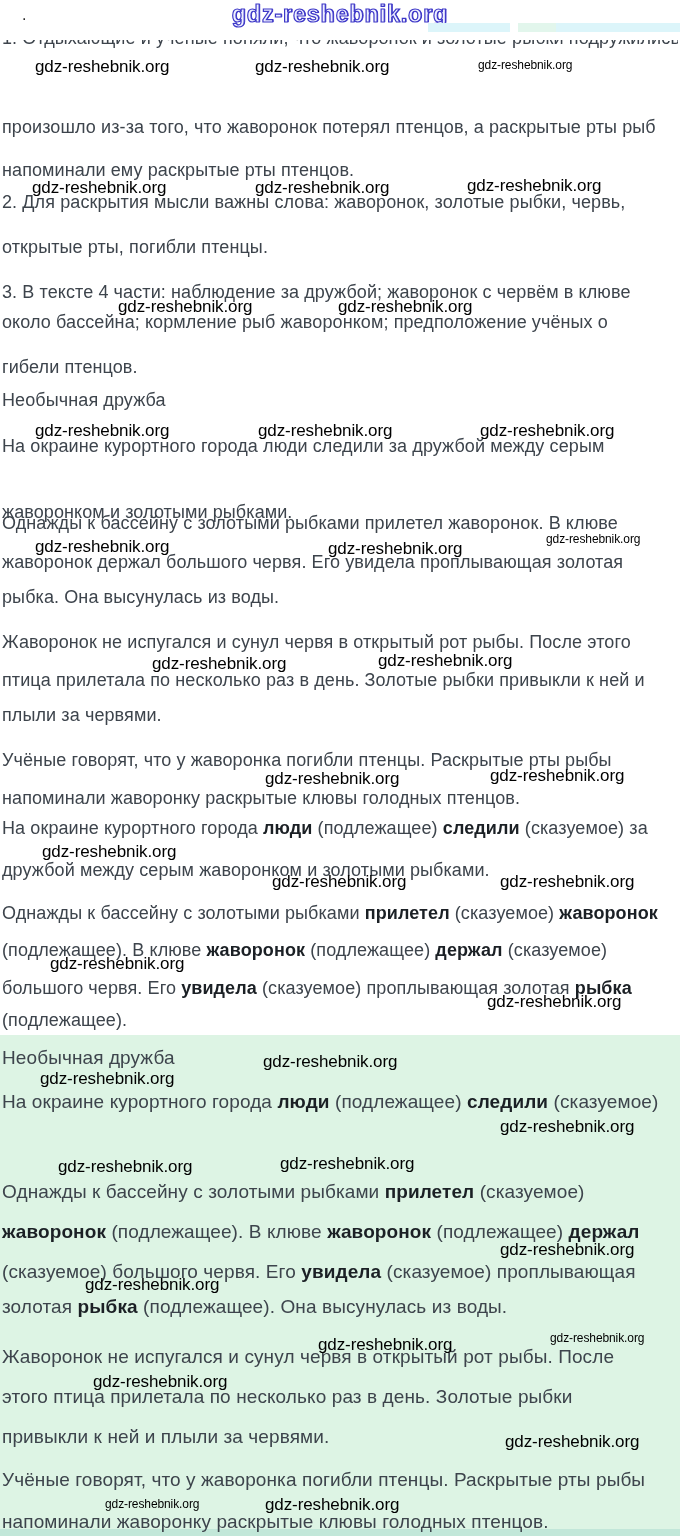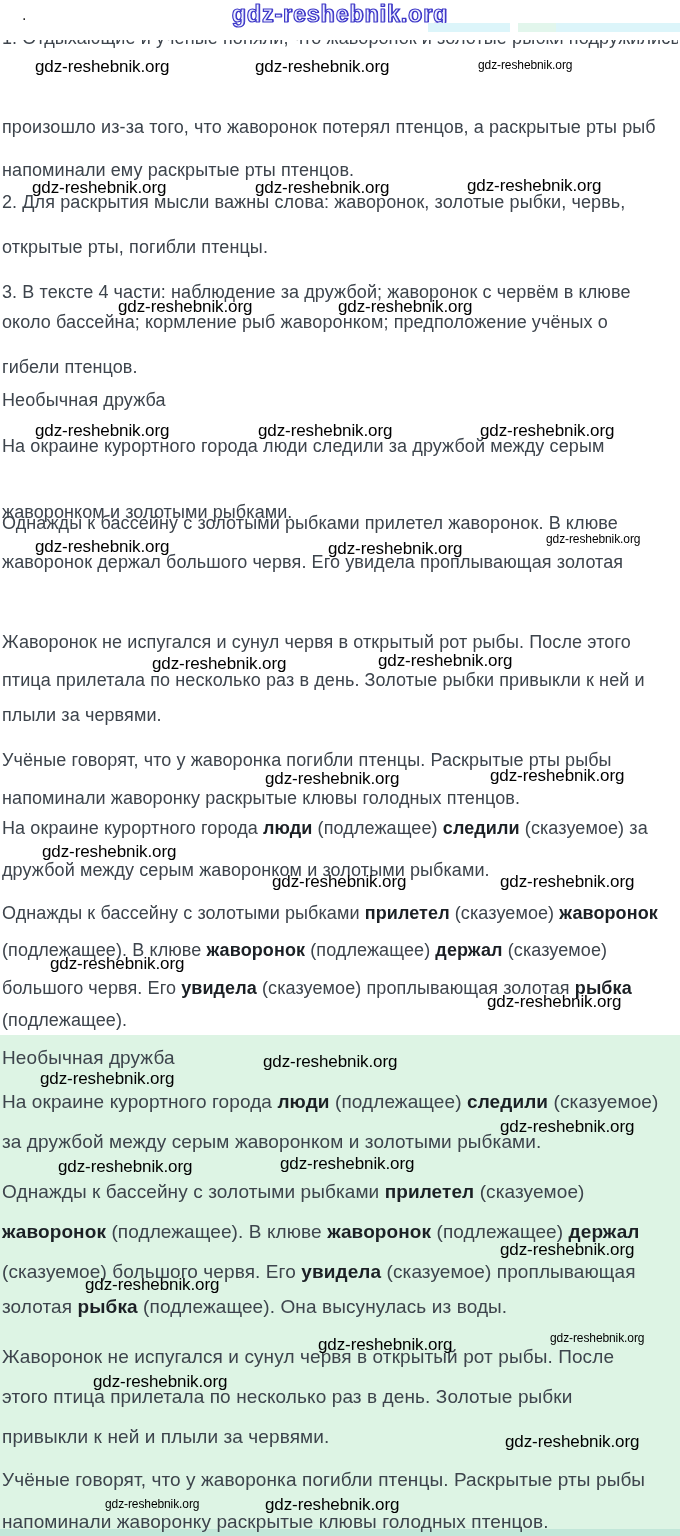--- a/index.html
+++ b/index.html
@@ -80,34 +80,34 @@
     <div class="line" style="top: 192px; left: 2px;"><span>2. Для раскрытия мысли важны слова: жаворонок, золотые рыбки, червь,</span></div>
     <div class="line" style="top: 237px; left: 2px;"><span>открытые рты, погибли птенцы.</span></div>
     <div class="line" style="top: 282px; left: 2px;"><span>3. В тексте 4 части: наблюдение за дружбой; жаворонок с червём в клюве</span></div>
     <div class="line" style="top: 312px; left: 2px;"><span>около бассейна; кормление рыб жаворонком; предположение учёных о</span></div>
     <div class="line" style="top: 357px; left: 2px;"><span>гибели птенцов.</span></div>
     <div class="line" style="top: 390px; left: 2px;"><span>Необычная дружба</span></div>
     <div class="line" style="top: 436px; left: 2px;"><span>На окраине курортного города люди следили за дружбой между серым</span></div>
     <div class="line" style="top: 502px; left: 2px;"><span>жаворонком и золотыми рыбками.</span></div>
     <div class="line" style="top: 552px; left: 2px;"><span>жаворонок держал большого червя. Его увидела проплывающая золотая</span></div>
     <div class="line" style="top: 513px; left: 2px;"><span>Однажды к бассейну с золотыми рыбками прилетел жаворонок. В клюве</span></div>
+    <div class="line" style="top: 587px; left: 2px;"><span>рыбка. Она высунулась из воды.</span></div>
     <div class="line" style="top: 632px; left: 2px;"><span>Жаворонок не испугался и сунул червя в открытый рот рыбы. После этого</span></div>
     <div class="line" style="top: 670px; left: 2px;"><span>птица прилетала по несколько раз в день. Золотые рыбки привыкли к ней и</span></div>
     <div class="line" style="top: 705px; left: 2px;"><span>плыли за червями.</span></div>
     <div class="line" style="top: 750px; left: 2px;"><span>Учёные говорят, что у жаворонка погибли птенцы. Раскрытые рты рыбы</span></div>
     <div class="line" style="top: 788px; left: 2px;"><span>напоминали жаворонку раскрытые клювы голодных птенцов.</span></div>
     <div class="line" style="top: 818px; left: 2px;"><span>На окраине курортного города </span><span class="b">люди</span><span> (подлежащее) </span><span class="b">следили</span><span> (сказуемое) за</span></div>
     <div class="line" style="top: 860px; left: 2px;"><span>дружбой между серым жаворонком и золотыми рыбками.</span></div>
     <div class="line" style="top: 903px; left: 2px;"><span>Однажды к бассейну с золотыми рыбками </span><span class="b">прилетел</span><span> (сказуемое) </span><span class="b">жаворонок</span></div>
     <div class="line" style="top: 940px; left: 2px;"><span>(подлежащее). В клюве </span><span class="b">жаворонок</span><span> (подлежащее) </span><span class="b">держал</span><span> (сказуемое)</span></div>
     <div class="line" style="top: 978px; left: 2px;"><span>большого червя. Его </span><span class="b">увидела</span><span> (сказуемое) проплывающая золотая </span><span class="b">рыбка</span></div>
     <div class="line" style="top: 1010px; left: 2px;"><span>(подлежащее).</span></div>
     <div class="line green" style="top: 1048px; left: 2px;"><span>Необычная дружба</span></div>
     <div class="line green" style="top: 1092px; left: 2px;"><span>На окраине курортного города </span><span class="b">люди</span><span> (подлежащее) </span><span class="b">следили</span><span> (сказуемое)</span></div>
-    <div class="line green" style="top: 1132px; left: 2px;"><span>за дружбой между серым жаворонком и золотыми рыбками.</span></div>
     <div class="line green" style="top: 1182px; left: 2px;"><span>Однажды к бассейну с золотыми рыбками </span><span class="b">прилетел</span><span> (сказуемое)</span></div>
     <div class="line green" style="top: 1222px; left: 2px;"><span class="b">жаворонок</span><span> (подлежащее). В клюве </span><span class="b">жаворонок</span><span> (подлежащее) </span><span class="b">держал</span></div>
     <div class="line green" style="top: 1262px; left: 2px;"><span>(сказуемое) большого червя. Его </span><span class="b">увидела</span><span> (сказуемое) проплывающая</span></div>
     <div class="line green" style="top: 1297px; left: 2px;"><span>золотая </span><span class="b">рыбка</span><span> (подлежащее). Она высунулась из воды.</span></div>
     <div class="line green" style="top: 1347px; left: 2px;"><span>Жаворонок не испугался и сунул червя в открытый рот рыбы. После</span></div>
     <div class="line green" style="top: 1387px; left: 2px;"><span>этого птица прилетала по несколько раз в день. Золотые рыбки</span></div>
     <div class="line green" style="top: 1427px; left: 2px;"><span>привыкли к ней и плыли за червями.</span></div>
     <div class="line green" style="top: 1470px; left: 2px;"><span>Учёные говорят, что у жаворонка погибли птенцы. Раскрытые рты рыбы</span></div>
     <div class="line green" style="top: 1512px; left: 2px;"><span>напоминали жаворонку раскрытые клювы голодных птенцов.</span></div>
     <div class="wm" style="left: 35px; top: 57px;">gdz-reshebnik.org</div>

